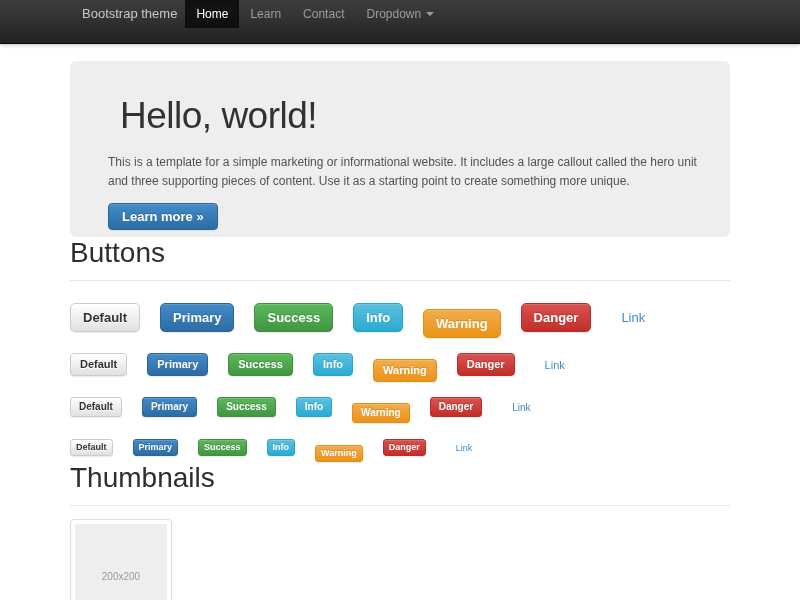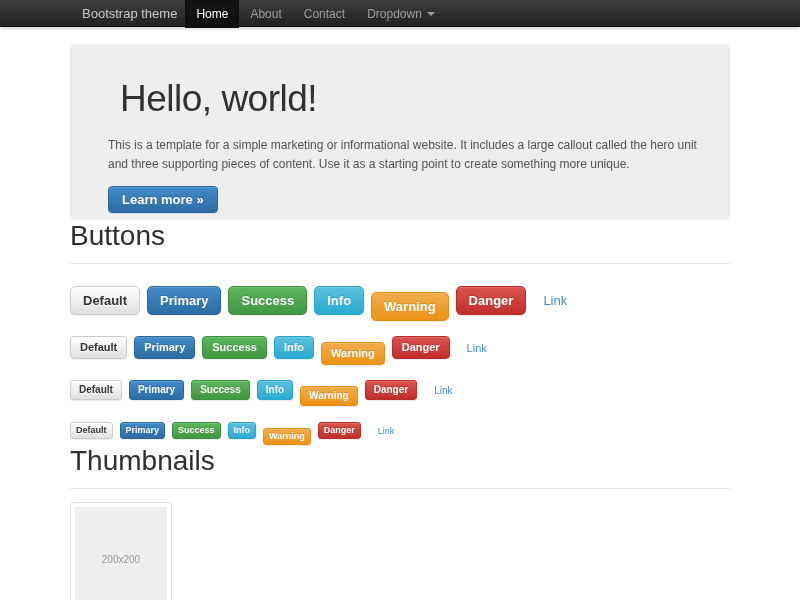--- a/index.html
+++ b/index.html
@@ -6,21 +6,21 @@
   html, body {
     margin: 0; padding: 0;
     width: 800px; height: 600px;
     overflow: hidden;
     background: #fff;
     font-family: "Liberation Sans", "DejaVu Sans", sans-serif;
   }
 
   
   .navbar {
-    height: 27px;
+    height: 44px;
     background: linear-gradient(#3e3e3e, #222);
     border-bottom: 1px solid #080808;
     box-shadow: 0 1px 4px rgba(0,0,0,0.25);
     padding-left: 24px;
   }
   .navbar-inner {
     width: 660px; margin: 0 auto;
     display: flex; align-items: stretch; height: 28px;
   }
   .brand {
@@ -79,21 +79,21 @@
   
   h1.page-header {
     font-size: 28px; font-weight: normal; color: #2e2e2e;
     margin: 0; padding-bottom: 11px;
     border-bottom: 1px solid #e7e7e7;
   }
   .buttons-header { margin-top: 21px; }
   .thumbs-header { margin-top: 25px; }
 
   
-  .btn-row { display: flex; align-items: center; gap: 7px; }
+  .btn-row { display: flex; align-items: center; gap: 20px; }
   .btn-row.first { margin-top: 16px; }
   .btn-row.gap9 { margin-top: 9px; }
   .btn-row.gap10 { margin-top: 10px; }
 
   .btn {
     font-family: inherit; font-weight: bold; color: #fff;
     border: 1px solid transparent; border-radius: 4px; cursor: pointer;
     text-shadow: 0 -1px 0 rgba(0,0,0,0.15);
     box-shadow: inset 0 1px 0 rgba(255,255,255,0.15), 0 1px 1px rgba(0,0,0,0.08);
     line-height: 1;
@@ -137,21 +137,21 @@
     color: #999; font-size: 10px;
   }
 </style>
 </head>
 <body>
 
 <nav class="navbar">
   <div class="navbar-inner">
     <a class="brand">Bootstrap theme</a>
     <a class="nav-link active">Home</a>
-    <a class="nav-link">About</a>
+    <a class="nav-link">Learn</a>
     <a class="nav-link">Contact</a>
     <a class="nav-link">
       <span>Dropdown</span>
       <span class="caret"></span>
     </a>
   </div>
 </nav>
 
 <div class="container">
 

